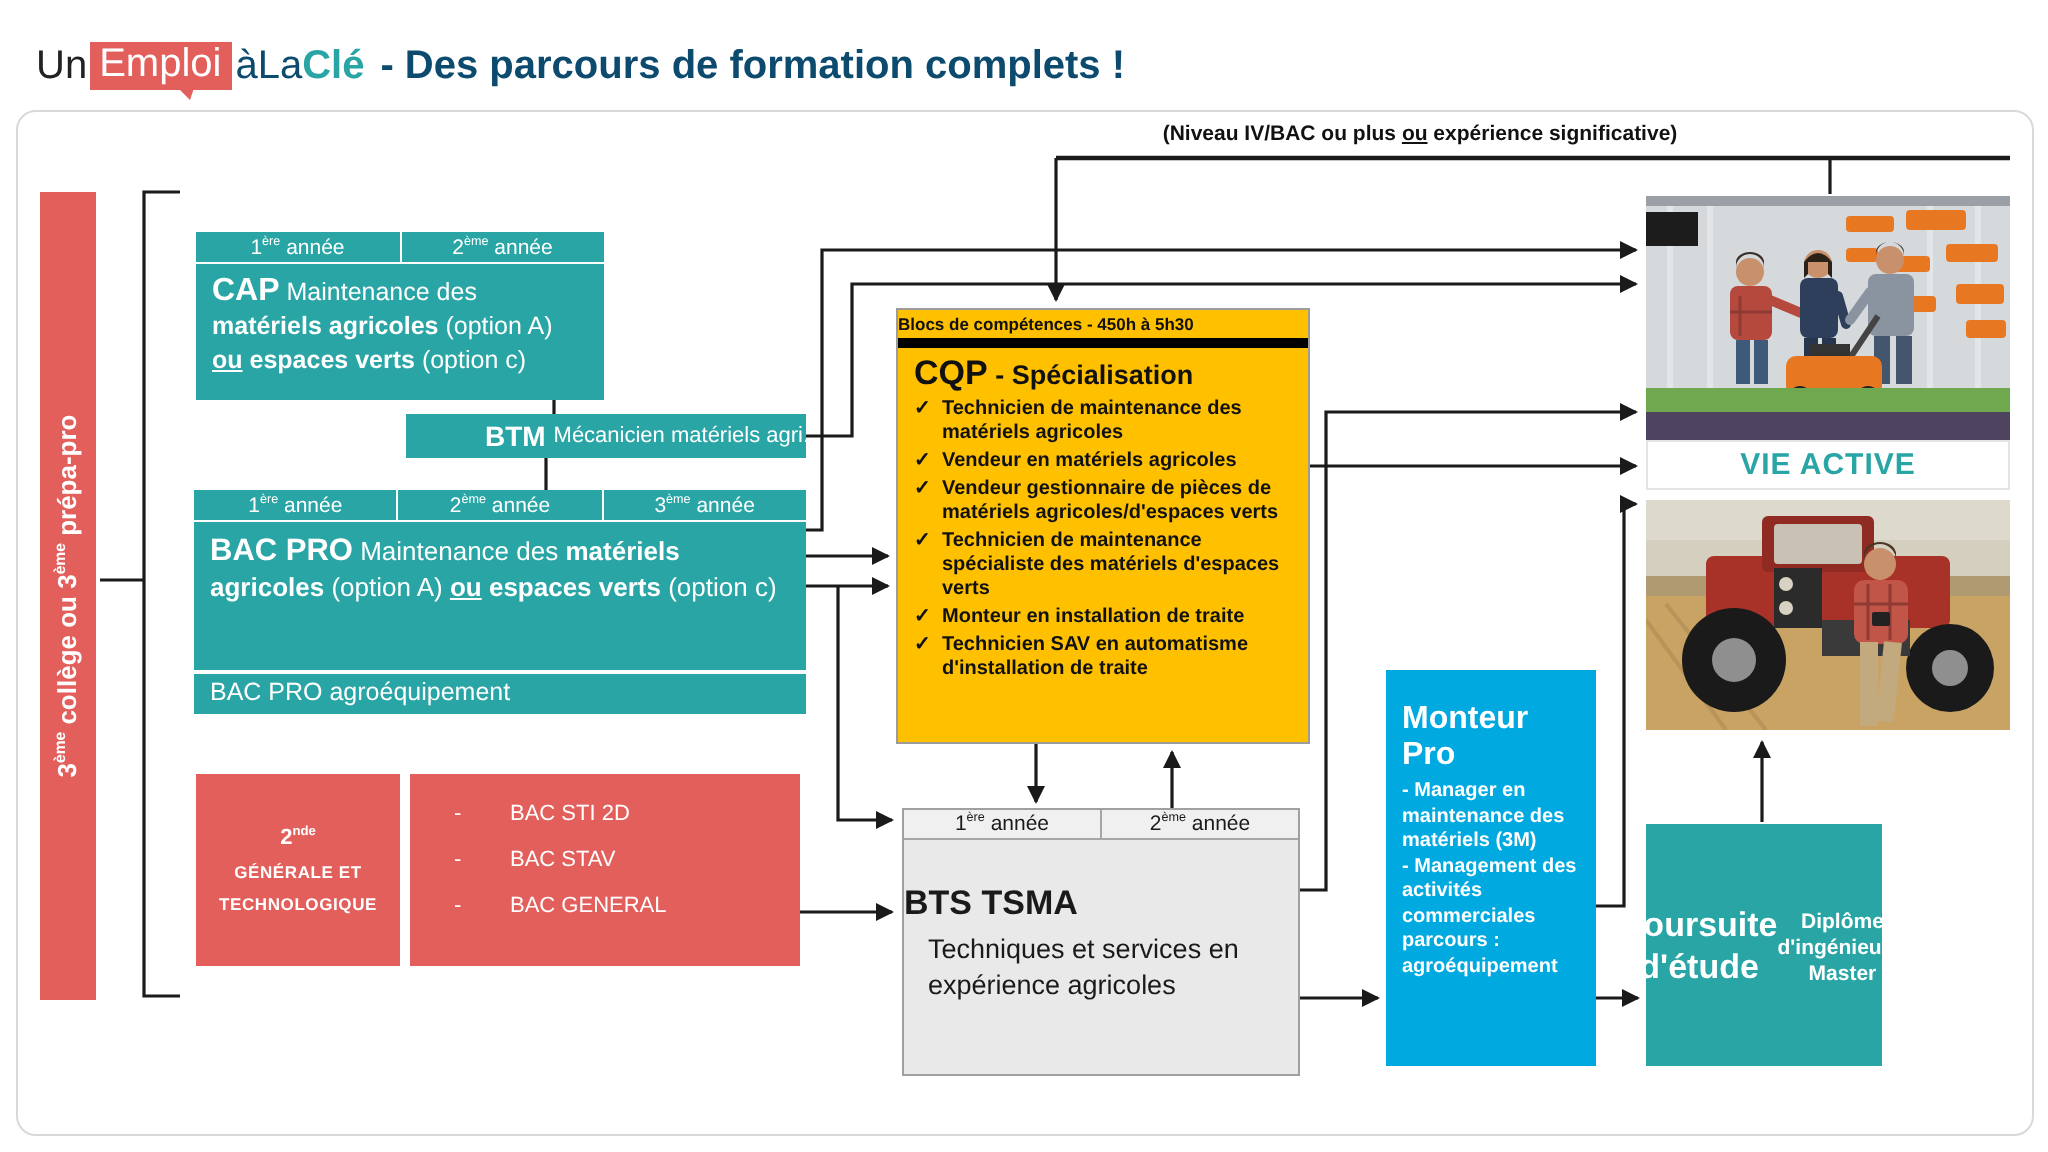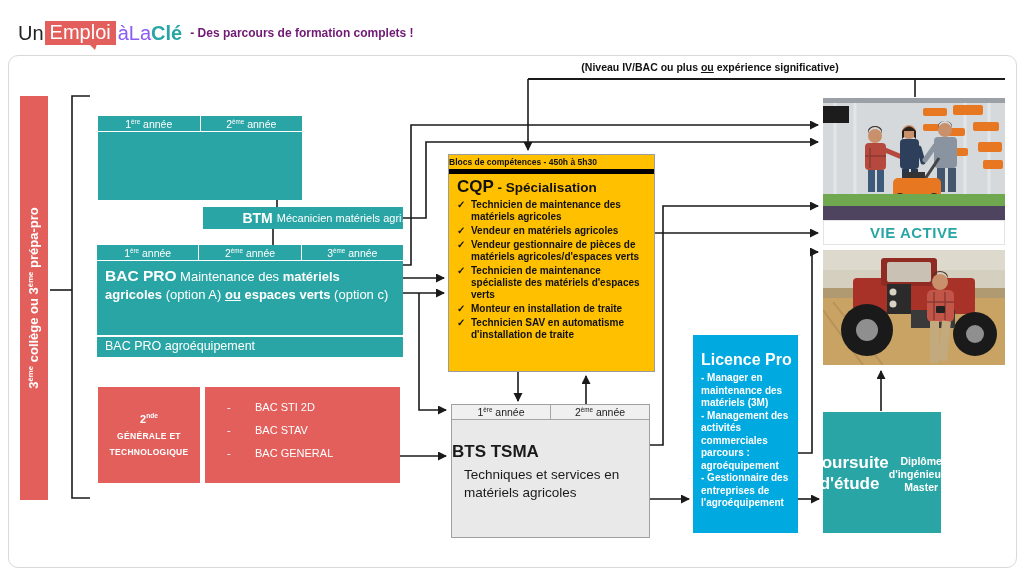--- a/index.html
+++ b/index.html
@@ -4,23 +4,23 @@
 <style>
   html,body{margin:0;padding:0;background:#ffffff;}
   .stage{position:relative;width:1024px;height:576px;background:#ffffff;overflow:hidden;
          font-family:Liberation Sans, sans-serif;color:#1a1a1a;}
   .titlebar{position:absolute;left:18px;top:18px;height:30px;display:flex;align-items:center;white-space:nowrap;}
   .lg{font-size:20px;letter-spacing:0;}
   .lg-un{color:#222;}
   .lg-emploi{position:relative;background:#e25f5c;color:#fff;padding:0 5px 1px 5px;margin:0 2px 0 1px;}
   .lg-emploi::after{content:"";position:absolute;left:62%;bottom:-5px;border-left:6px solid transparent;
          border-right:2px solid transparent;border-top:6px solid #e25f5c;}
-  .lg-ala{color:#8b5cf6;}
+  .lg-ala{color:#0c4a6e;}
   .lg-cle{color:#2aa5a5;font-weight:bold;}
-  .page-title{font-size:12px;font-weight:bold;color:#701a75;margin-left:8px;}
+  .page-title{font-size:20px;font-weight:bold;color:#0c4a6e;margin-left:8px;}
   .panel{position:absolute;left:8px;top:55px;width:1007px;height:511px;background:#fff;
          border:1px solid #d9d9d9;border-radius:10px;}
   svg.connectors{position:absolute;left:0;top:0;width:1024px;height:576px;z-index:1;pointer-events:none;}
   .box{position:absolute;box-sizing:border-box;z-index:2;}
   .teal{background:#2aa5a5;color:#fff;}
   .redbg{background:#e25f5c;color:#fff;}
   
   .vbar{left:20px;top:96px;width:28px;height:404px;}
   .vtext{width:404px;height:28px;transform-origin:0 0;transform:rotate(-90deg) translateX(-404px);
          line-height:28px;text-align:center;font-size:13px;font-weight:bold;white-space:nowrap;}
@@ -135,20 +135,23 @@
     <div class="vtext"><span>3</span><sup>ème</sup><span> collège ou 3</span><sup>ème</sup><span> prépa-pro</span></div>
   </div>
 
   <div class="box niveau"><span>(Niveau IV/BAC ou plus </span><span class="u-ou">ou</span><span> expérience significative)</span></div>
 
   <div class="box teal cap">
     <div class="yrhead">
       <div class="cell"><span>1</span><sup>ère</sup><span> année</span></div>
       <div class="cell"><span>2</span><sup>ème</sup><span> année</span></div>
     </div>
+    <div class="body">
+      <span class="acro">CAP</span><span> Maintenance des </span><span class="b">matériels agricoles</span><span> (option A) </span><span class="u-ou">ou</span><span class="b"> espaces verts</span><span> (option c)</span>
+    </div>
   </div>
 
   <div class="box teal btm">
     <span class="acro">BTM</span>
     <span class="lbl">Mécanicien matériels agri.</span>
   </div>
 
   <div class="box teal bacpro">
     <div class="yrhead">
       <div class="cell"><span>1</span><sup>ère</sup><span> année</span></div>
@@ -197,29 +200,28 @@
     </ul>
   </div>
 
   <div class="box bts">
     <div class="grayhead">
       <div class="cell"><span>1</span><sup>ère</sup><span> année</span></div>
       <div class="cell"><span>2</span><sup>ème</sup><span> année</span></div>
     </div>
     <div class="body">
       <div class="acro b">BTS TSMA</div>
-      <div class="sub">Techniques et services en matériels agricoles</div>
+      <div class="sub">Techniques et services en expérience agricoles</div>
     </div>
   </div>
 
   <div class="box licence">
-    <div class="title">Licence Pro</div>
+    <div class="title">Monteur Pro</div>
     <div class="item">- Manager en maintenance des matériels (3M)</div>
     <div class="item">- Management des activités commerciales parcours : agroéquipement</div>
-    <div class="item">- Gestionnaire des entreprises de l'agroéquipement</div>
   </div>
 
   <div class="box teal poursuite">
     <div class="title">Poursuite d'étude</div>
     <div class="sub">Diplôme d'ingénieurs, Master</div>
   </div>
 
   <div class="box photo photo1">
     <svg width="182" height="122" viewBox="0 0 182 122">
       <rect x="0" y="0" width="182" height="96" fill="#d6d9dc"></rect>

